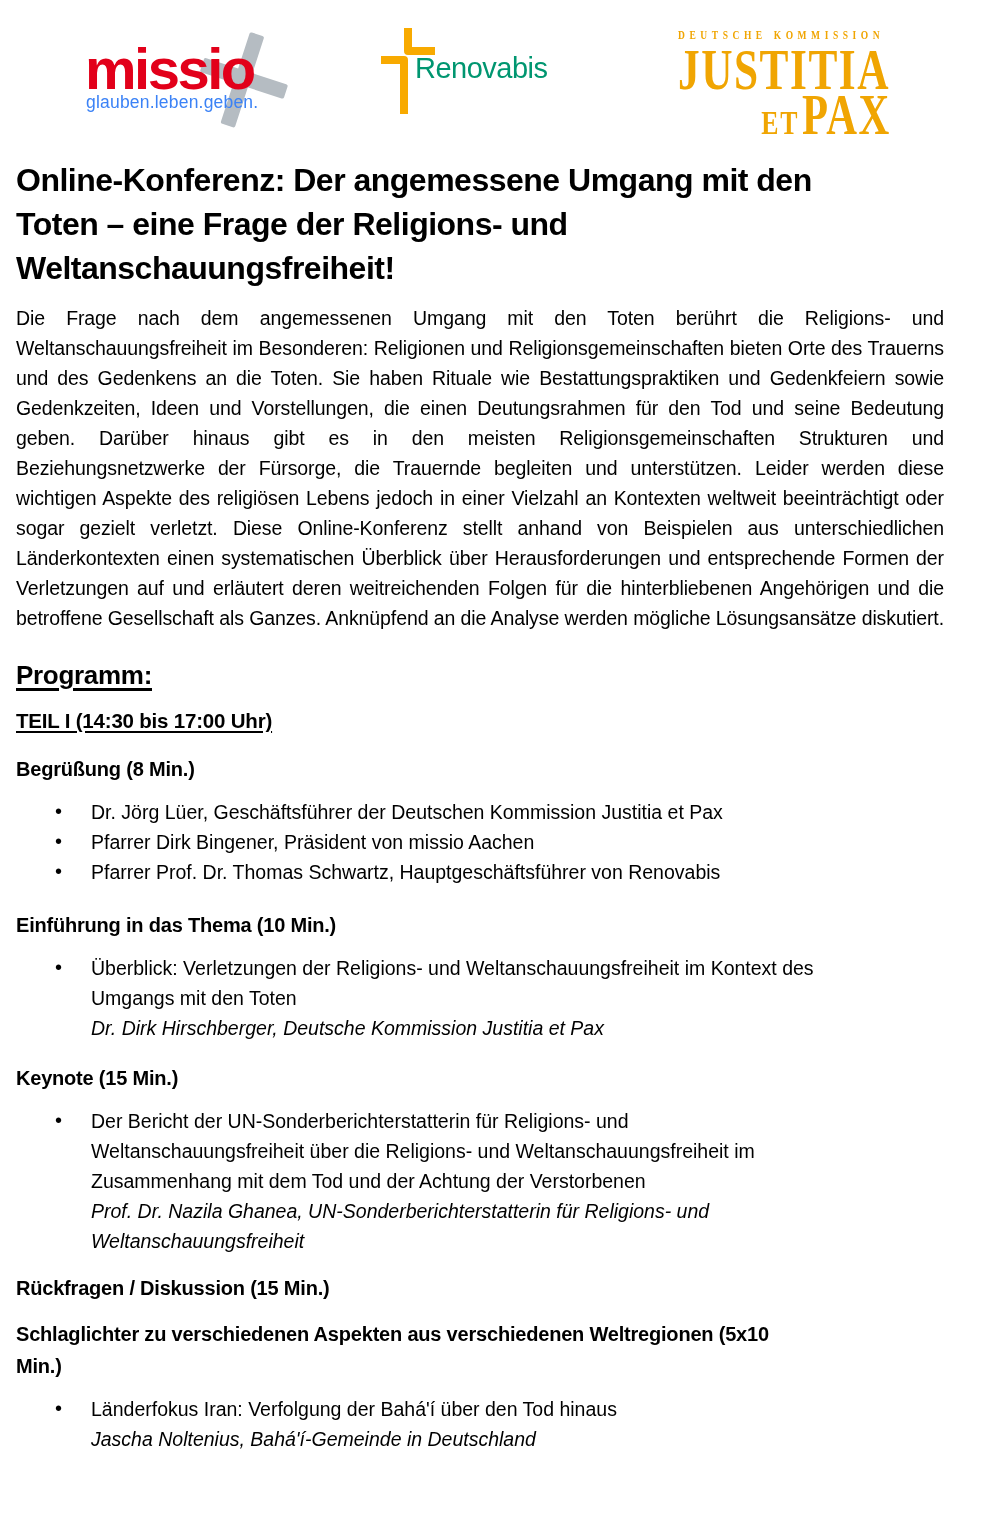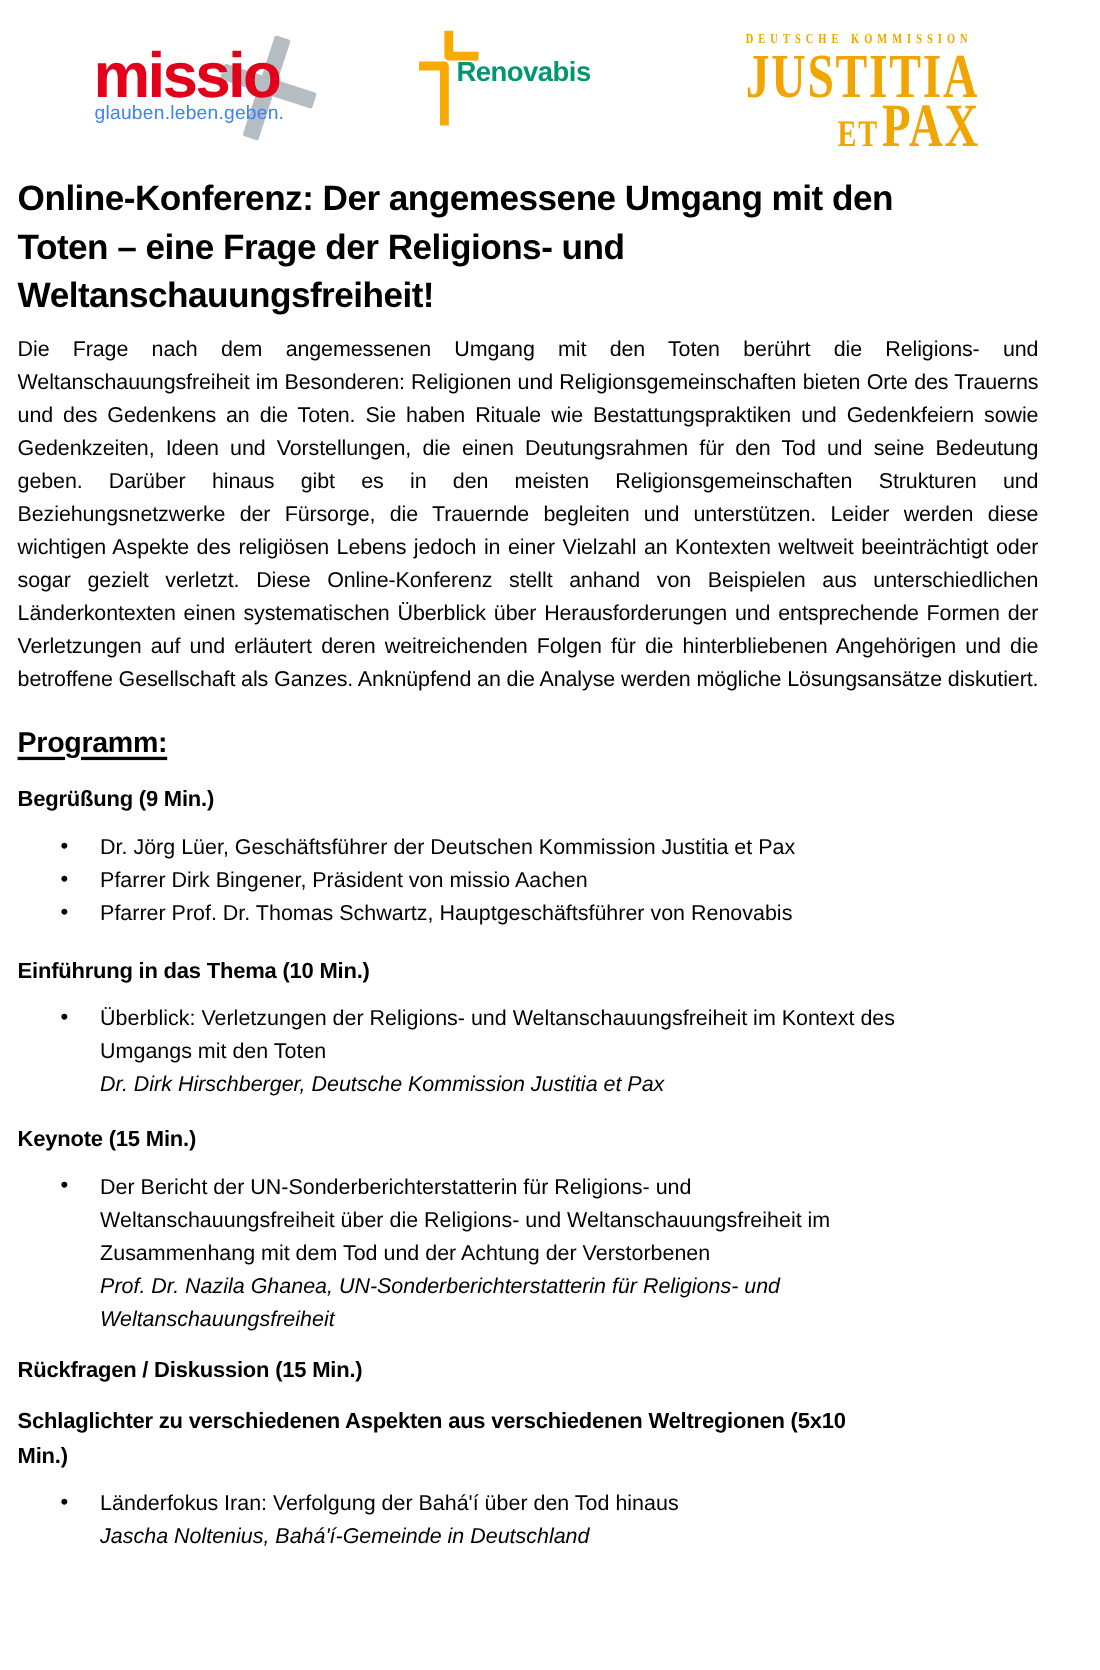--- a/index.html
+++ b/index.html
@@ -26,21 +26,21 @@
   .missio-tagline {
     position: absolute; left: 3px; top: 66px;
     font-size: 17.5px; color: #3b82f6; letter-spacing: 0.2px;
   }
 
   
   .logo-renovabis { left: 357px; width: 230px; height: 100px; }
   .renovabis-cross { position: absolute; left: 0; top: 0; }
   .renovabis-word {
     position: absolute; left: 42px; top: 28px;
-    font-size: 25px; font-weight: 700; letter-spacing: -0.5px;
+    font-size: 29px; font-weight: 400; letter-spacing: -0.5px;
     color: #009670; line-height: 1;
   }
 
   
   .logo-justitia {
     left: 662px; top: 2px; width: 286px;
     transform: scaleX(0.76); transform-origin: left top;
     color: #f0a502; font-family: "Liberation Serif", serif;
   }
   .jp-kicker {
@@ -139,24 +139,25 @@
   <h1 class="doc-title">
     <div>Online-Konferenz: Der angemessene Umgang mit den</div>
     <div>Toten – eine Frage der Religions- und</div>
     <div>Weltanschauungsfreiheit!</div>
   </h1>
 
   <p class="intro">Die Frage nach dem angemessenen Umgang mit den Toten berührt die Religions- und Weltanschauungsfreiheit im Besonderen: Religionen und Religionsgemeinschaften bieten Orte des Trauerns und des Gedenkens an die Toten. Sie haben Rituale wie Bestattungspraktiken und Gedenkfeiern sowie Gedenkzeiten, Ideen und Vorstellungen, die einen Deutungsrahmen für den Tod und seine Bedeutung geben. Darüber hinaus gibt es in den meisten Religionsgemeinschaften Strukturen und Beziehungsnetzwerke der Fürsorge, die Trauernde begleiten und unterstützen. Leider werden diese wichtigen Aspekte des religiösen Lebens jedoch in einer Vielzahl an Kontexten weltweit beeinträchtigt oder sogar gezielt verletzt. Diese Online-Konferenz stellt anhand von Beispielen aus unterschiedlichen Länderkontexten einen systematischen Überblick über Herausforderungen und entsprechende Formen der Verletzungen auf und erläutert deren weitreichenden Folgen für die hinterbliebenen Angehörigen und die betroffene Gesellschaft als Ganzes. Anknüpfend an die Analyse werden mögliche Lösungsansätze diskutiert.</p>
 
   <h2 class="program-heading">Programm:</h2>
 
+  <h3 class="part-heading">TEIL I (14:30 bis 17:00 Uhr)</h3>
 
   <section>
     <h4 class="sec-title mt-s1">
-      <div>Begrüßung (9 Min.)</div>
+      <div>Begrüßung (8 Min.)</div>
     </h4>
     <ul class="bullets">
       <li>
         <span class="dot">•</span>
         <div>Dr. Jörg Lüer, Geschäftsführer der Deutschen Kommission Justitia et Pax</div>
       </li>
       <li>
         <span class="dot">•</span>
         <div>Pfarrer Dirk Bingener, Präsident von missio Aachen</div>
       </li>

